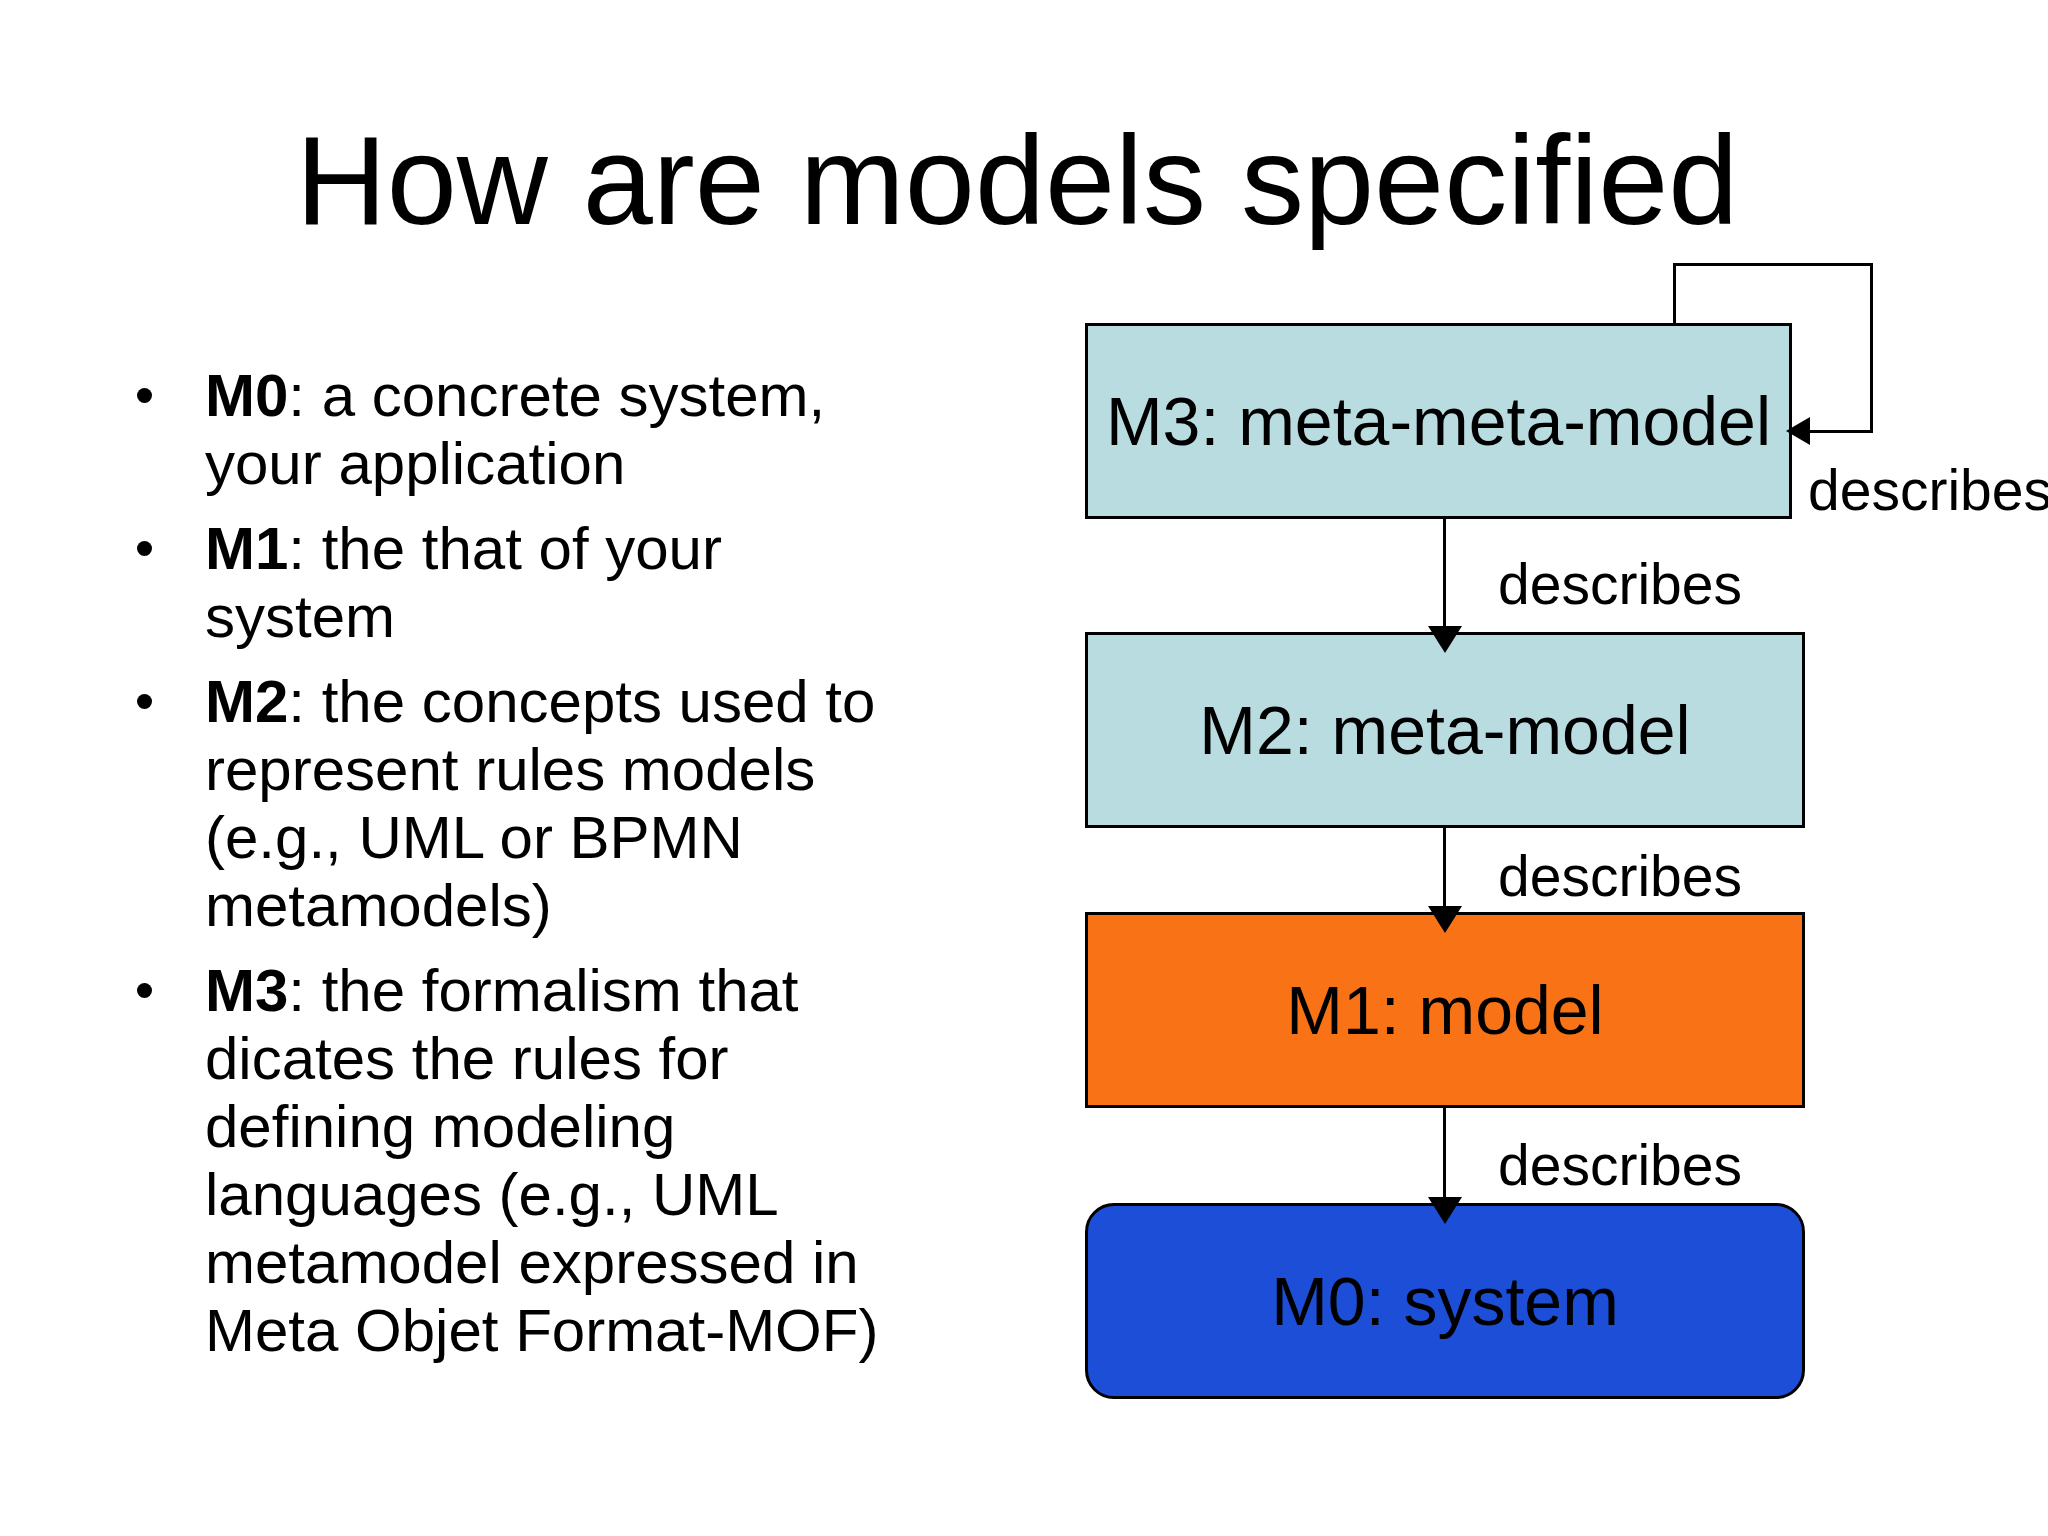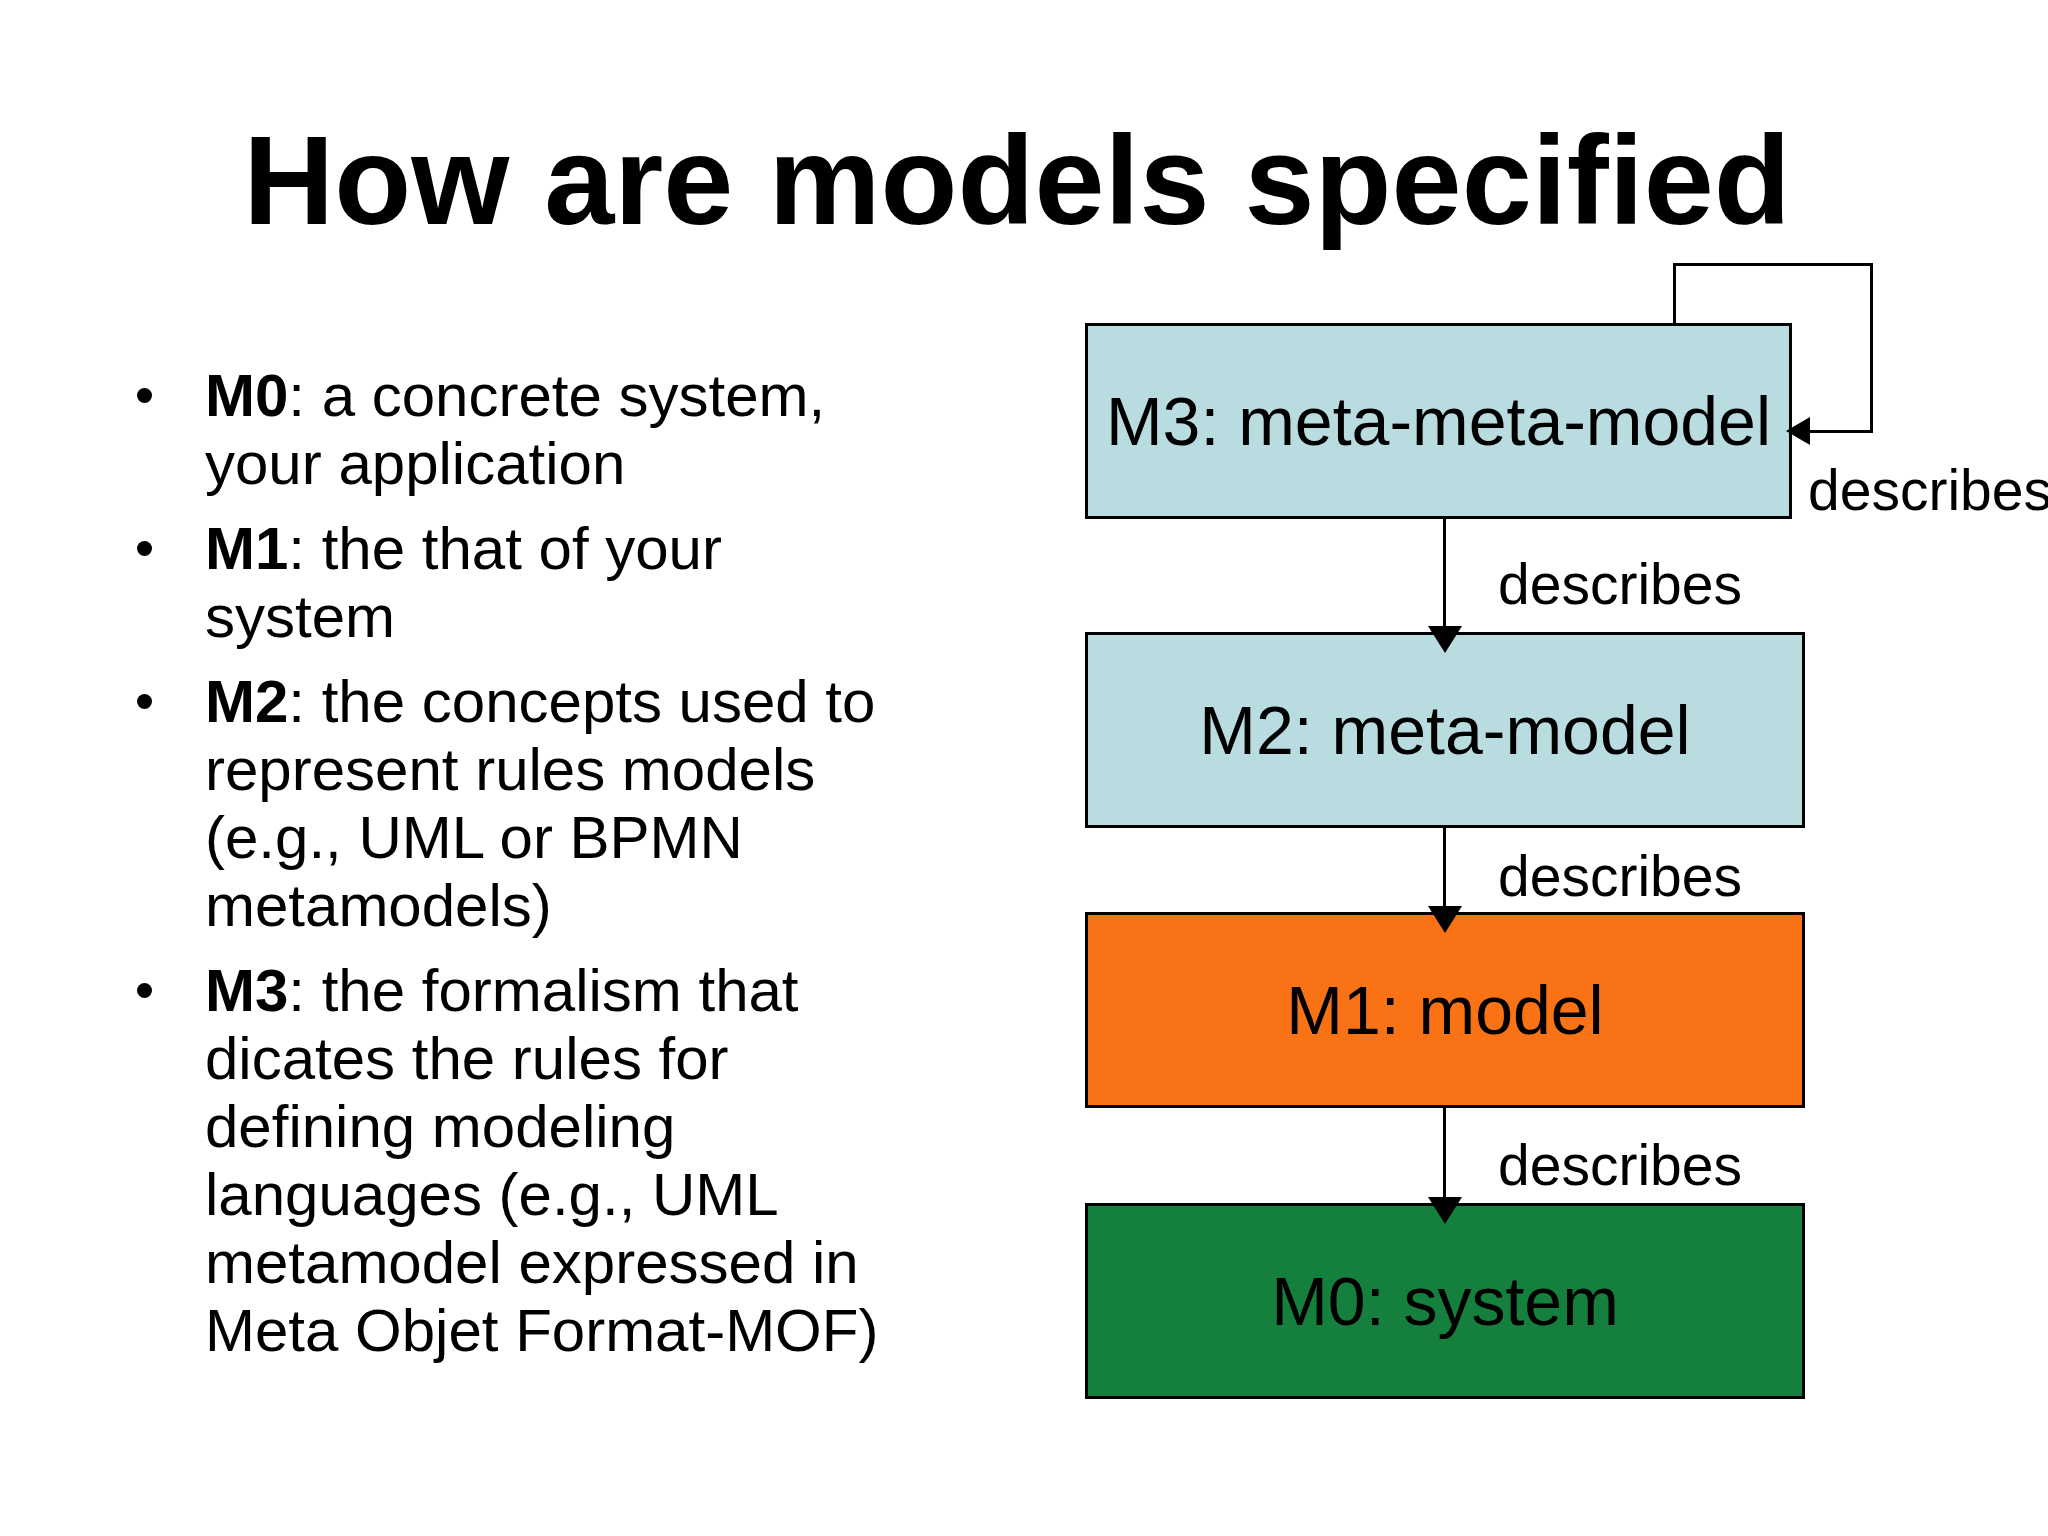--- a/index.html
+++ b/index.html
@@ -18,21 +18,21 @@
   }
   .title {
     position: absolute;
     top: 118px;
     left: 0;
     right: 14px;
     margin: 0;
     text-align: center;
     font-size: 126px;
     line-height: 1.0;
-    font-weight: bold;
+    font-weight: normal;
     letter-spacing: 0px;
     color: #000000;
     white-space: nowrap;
   }
   ul.bullets {
     position: absolute;
     left: 133px;
     top: 362px;
     width: 960px;
     margin: 0;
@@ -136,21 +136,21 @@
 defining modeling
 languages (e.g., UML
 metamodel expressed in
 Meta Objet Format-MOF)</span>
     </li>
   </ul>
 
   <div class="mbox box-m3" style="background: rgb(185, 220, 225); border-color: rgb(0, 0, 0);">M3: meta-meta-model</div>
   <div class="mbox box-m2" style="background: rgb(185, 220, 225); border-color: rgb(0, 0, 0);">M2: meta-model</div>
   <div class="mbox box-m1" style="background: #f97316; border-color: rgb(0, 0, 0);">M1: model</div>
-  <div class="mbox box-m0" style="background: #15803d; border-color: rgb(0, 0, 0);">M0: system</div>
+  <div class="mbox box-m0" style="background: #1d4ed8; border-color: rgb(0, 0, 0); border-radius: 29px;">M0: system</div>
 
   <div class="vline" style="left:1443px; top:515px; height:120px;"></div>
   <div class="arrow-down" style="left:1428px; top:626px;"></div>
   <div class="edge-label" style="left:1498px; top:556px;">describes</div>
 
   <div class="vline" style="left:1443px; top:825px; height:92px;"></div>
   <div class="arrow-down" style="left:1428px; top:906px;"></div>
   <div class="edge-label" style="left:1498px; top:848px;">describes</div>
 
   <div class="vline" style="left:1443px; top:1105px; height:102px;"></div>

